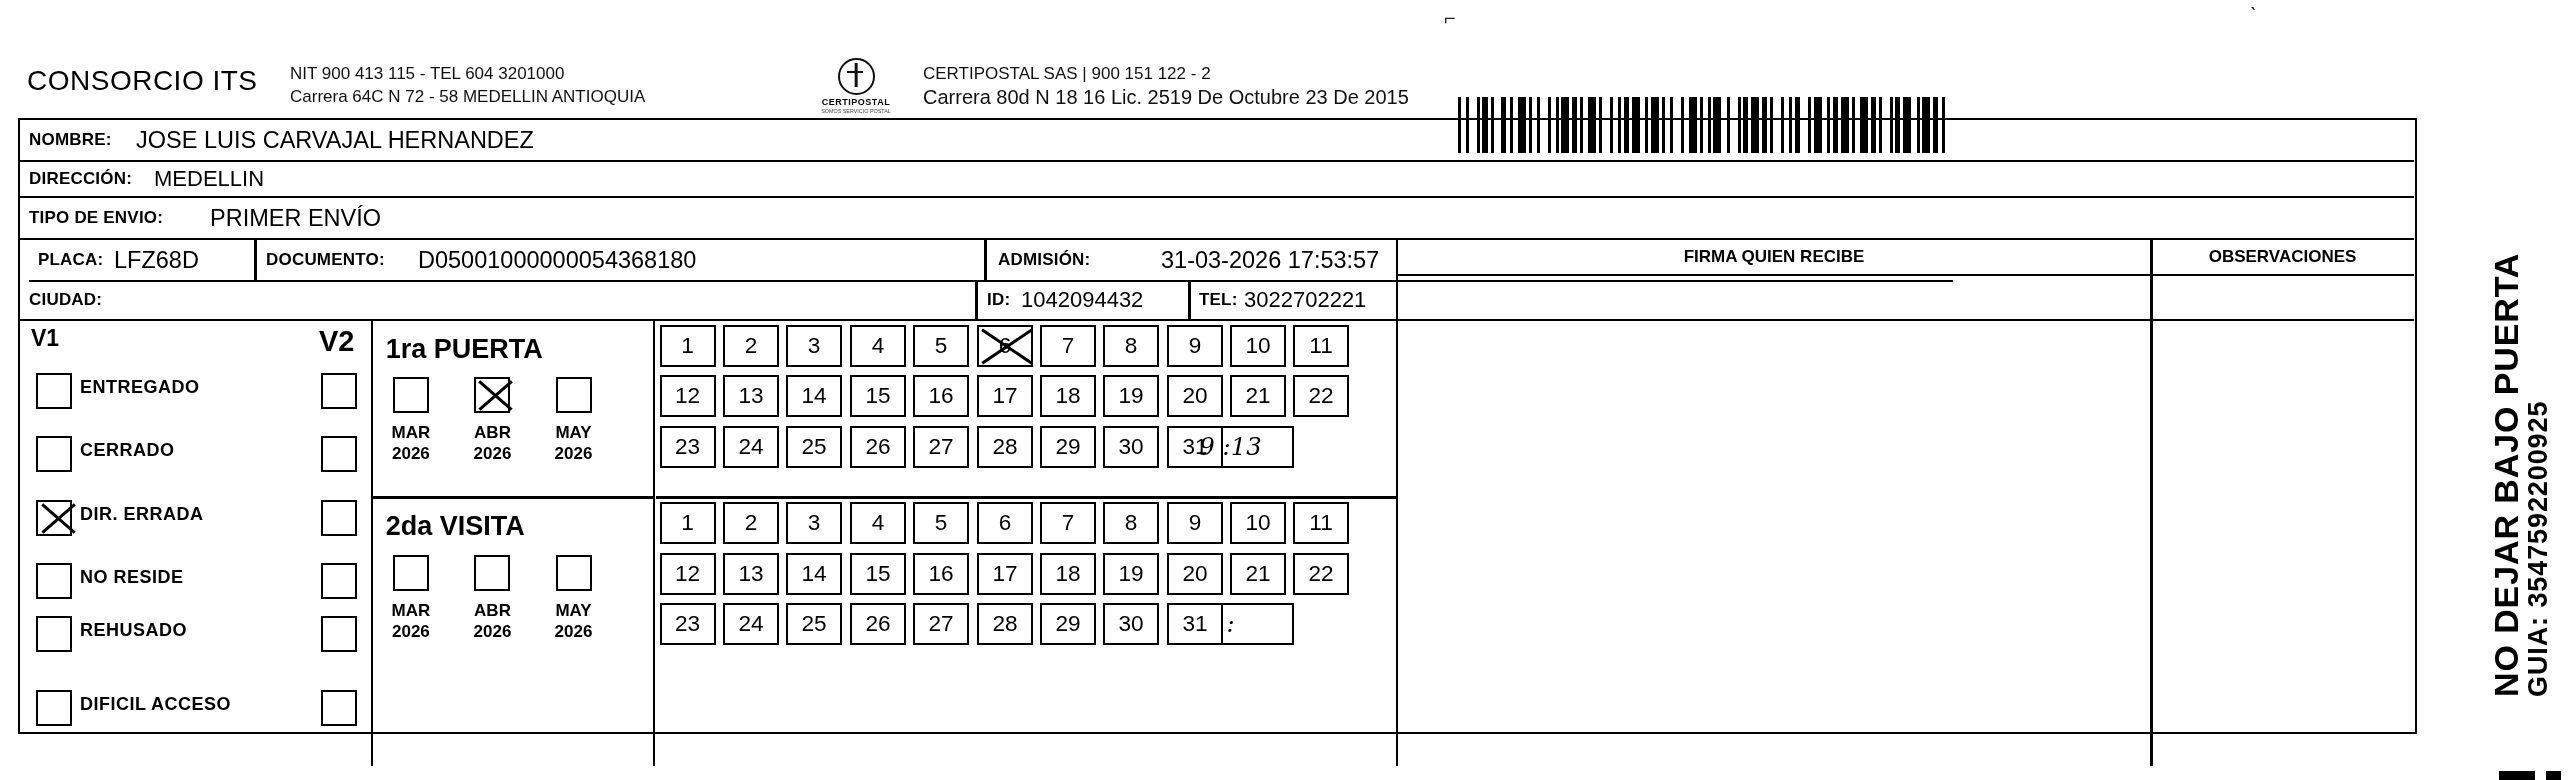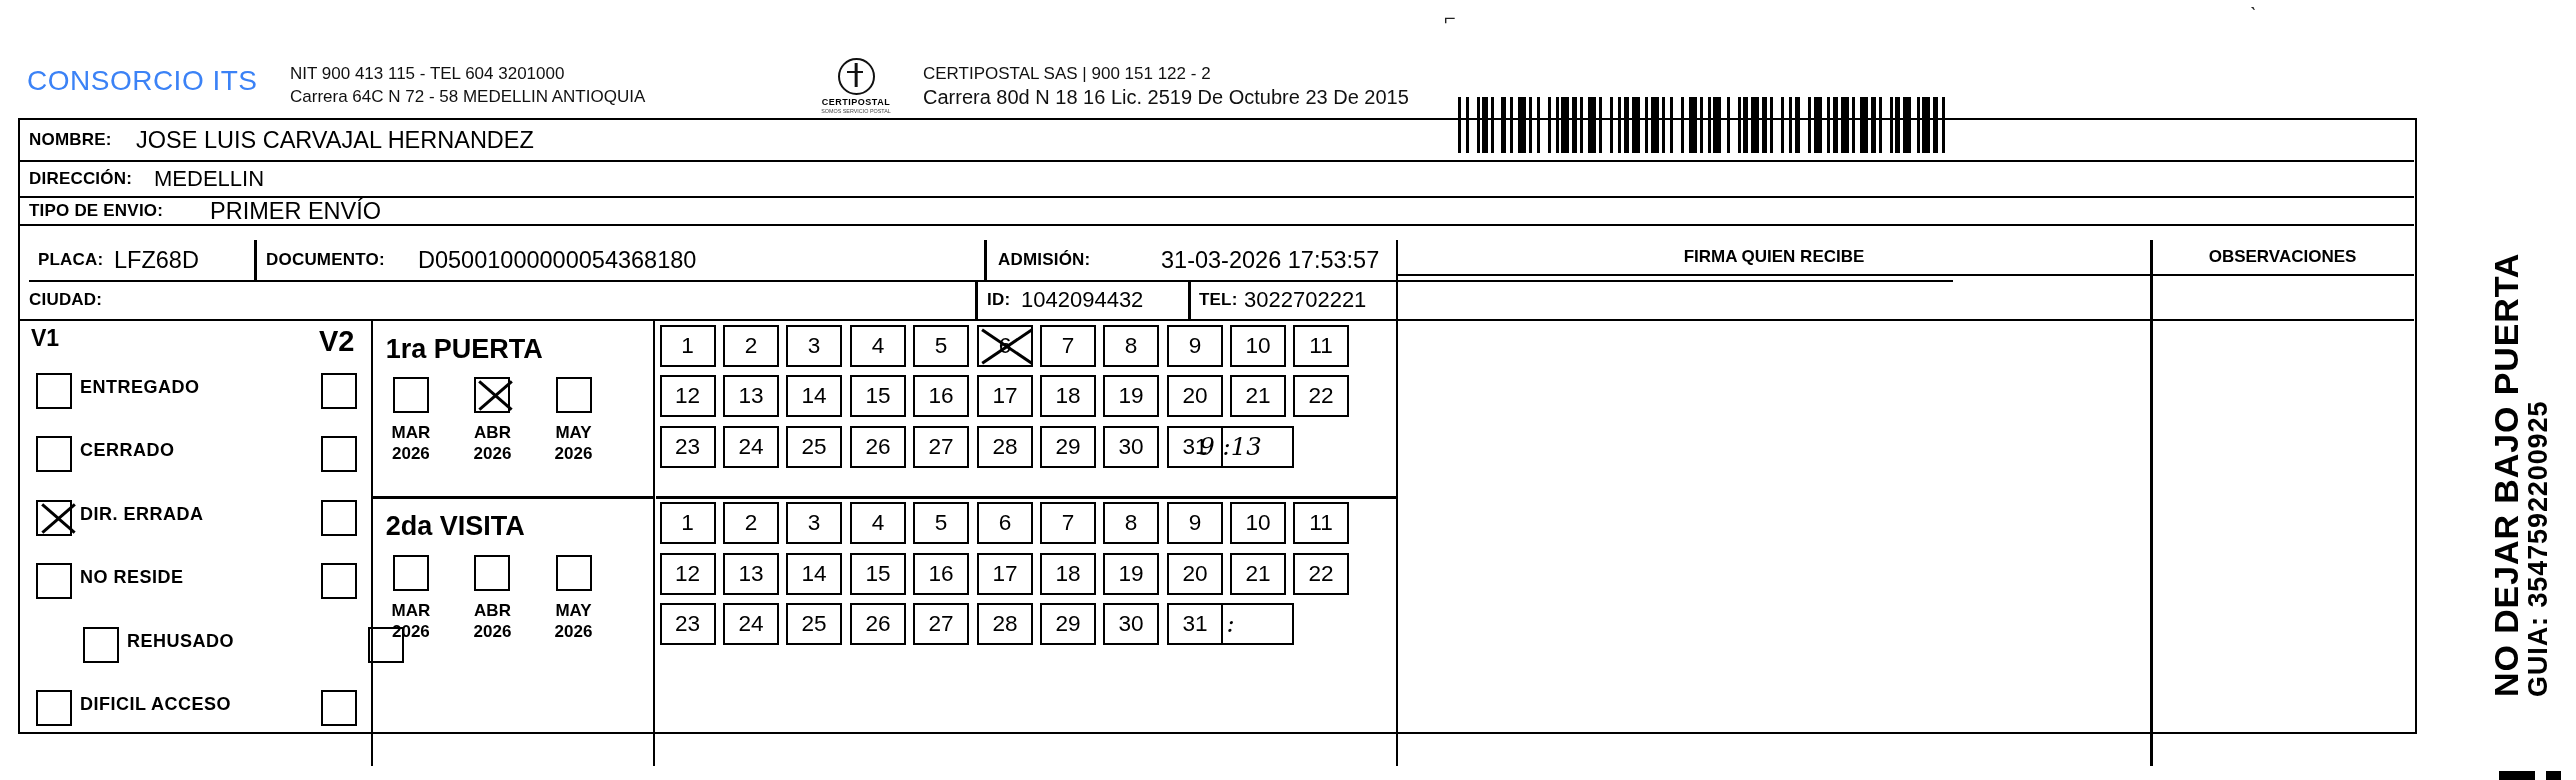--- a/index.html
+++ b/index.html
@@ -2,21 +2,21 @@
 <html style="font-size:14.5px"><head>
 <meta charset="utf-8">
 <style>
   html,body{margin:0;padding:0;background:#fff;}
   body{font-family:"Liberation Sans",sans-serif;-webkit-font-smoothing:none;}
   #page{position:relative;width:2576px;height:780px;background:#ffffff;overflow:hidden;}
   .frame{position:absolute;left:18px;top:118px;width:2399px;height:616px;border:2.7px solid #000;box-sizing:border-box;}
 
   
   .hdr{position:absolute;left:18px;top:54px;width:2399px;height:65px;}
-  .company{position:absolute;left:9px;top:11px;font-size:28px;letter-spacing:0.5px;color:#3b82f6;}
+  .company{position:absolute;left:9px;top:11px;font-size:28px;letter-spacing:0.5px;color:#000000;}
   .company-info{position:absolute;left:272px;top:9px;font-size:17px;line-height:22.6px;color:#111;}
   .cert-logo{position:absolute;left:788px;top:3.6px;width:100px;text-align:center;}
   .cert-logo .circ{width:33px;height:33px;border:2.7px solid #111;border-radius:50%;margin:0 auto;position:relative;}
   .cert-logo .circ:before{content:"";position:absolute;left:50%;top:3.6px;width:2.7px;height:23.5px;background:#111;transform:translateX(-50%);}
   .cert-logo .circ:after{content:"";position:absolute;left:7.2px;top:11px;width:16.3px;height:2.7px;background:#111;}
   .cert-logo .lbl{font-size:9px;letter-spacing:0.5px;margin-top:2.7px;font-weight:bold;}
   .cert-logo .lbl2{font-size:5.4px;margin-top:0.9px;color:#444;}
   .cert-info{position:absolute;left:905px;top:9px;font-size:17px;line-height:22.6px;color:#111;}
   .cert-info .l2{font-size:20px;}
 
@@ -24,21 +24,21 @@
   .barcode i{position:absolute;top:0;height:56px;background:#000;display:block;}
 
   
   .row{position:absolute;left:0;border-bottom:2.7px solid #000;box-sizing:border-box;}
   .cellbl{font-size:17px;font-weight:bold;letter-spacing:0.2px;}
   .cellval{font-size:23.5px;}
   .vline{position:absolute;width:2.7px;background:#000;}
 
   .r-nombre{top:0;left:0;width:2394px;height:42px;}
   .r-direccion{top:42px;left:0;width:2394px;height:36px;}
-  .r-tipo{top:78px;left:0;width:2394px;height:28px;}
+  .r-tipo{top:78px;left:0;width:2394px;height:42px;}
   .r-placa{top:120px;left:9px;width:1924px;height:42px;}
   .r-ciudad{top:161px;left:0;width:2394px;height:40px;}
   .pad{position:absolute;left:9px;top:50%;transform:translateY(-50%);white-space:nowrap;}
 
   
   .firma{position:absolute;left:1376px;top:120px;width:1018px;height:543px;border-left:2.7px solid #000;box-sizing:border-box;}
   .firma-hdr{position:absolute;left:0;top:0;width:100%;height:36px;border-bottom:2.7px solid #000;box-sizing:border-box;}
   .firma-hdr .t1{position:absolute;left:0;top:7.2px;width:752px;text-align:center;font-size:17px;font-weight:bold;}
   .firma-hdr .t2{position:absolute;left:754px;top:7.2px;width:261px;text-align:center;font-size:17px;font-weight:bold;}
   .obs-line{position:absolute;left:752px;top:0;width:2.7px;height:543px;background:#000;}
@@ -230,21 +230,21 @@
           <div class="chkrow" style="top: 174px;">
             <div class="box b1 x"></div>
             <div class="lb">DIR. ERRADA</div>
             <div class="box b2"></div>
           </div>
           <div class="chkrow" style="top: 237px;">
             <div class="box b1"></div>
             <div class="lb">NO RESIDE</div>
             <div class="box b2"></div>
           </div>
-          <div class="chkrow" style="top: 301px; margin-left: 47px;">
+          <div class="chkrow" style="top: 290px;">
             <div class="box b1"></div>
             <div class="lb">REHUSADO</div>
             <div class="box b2"></div>
           </div>
           <div class="chkrow" style="top: 364px;">
             <div class="box b1"></div>
             <div class="lb">DIFICIL ACCESO</div>
             <div class="box b2"></div>
           </div>
         </div>

